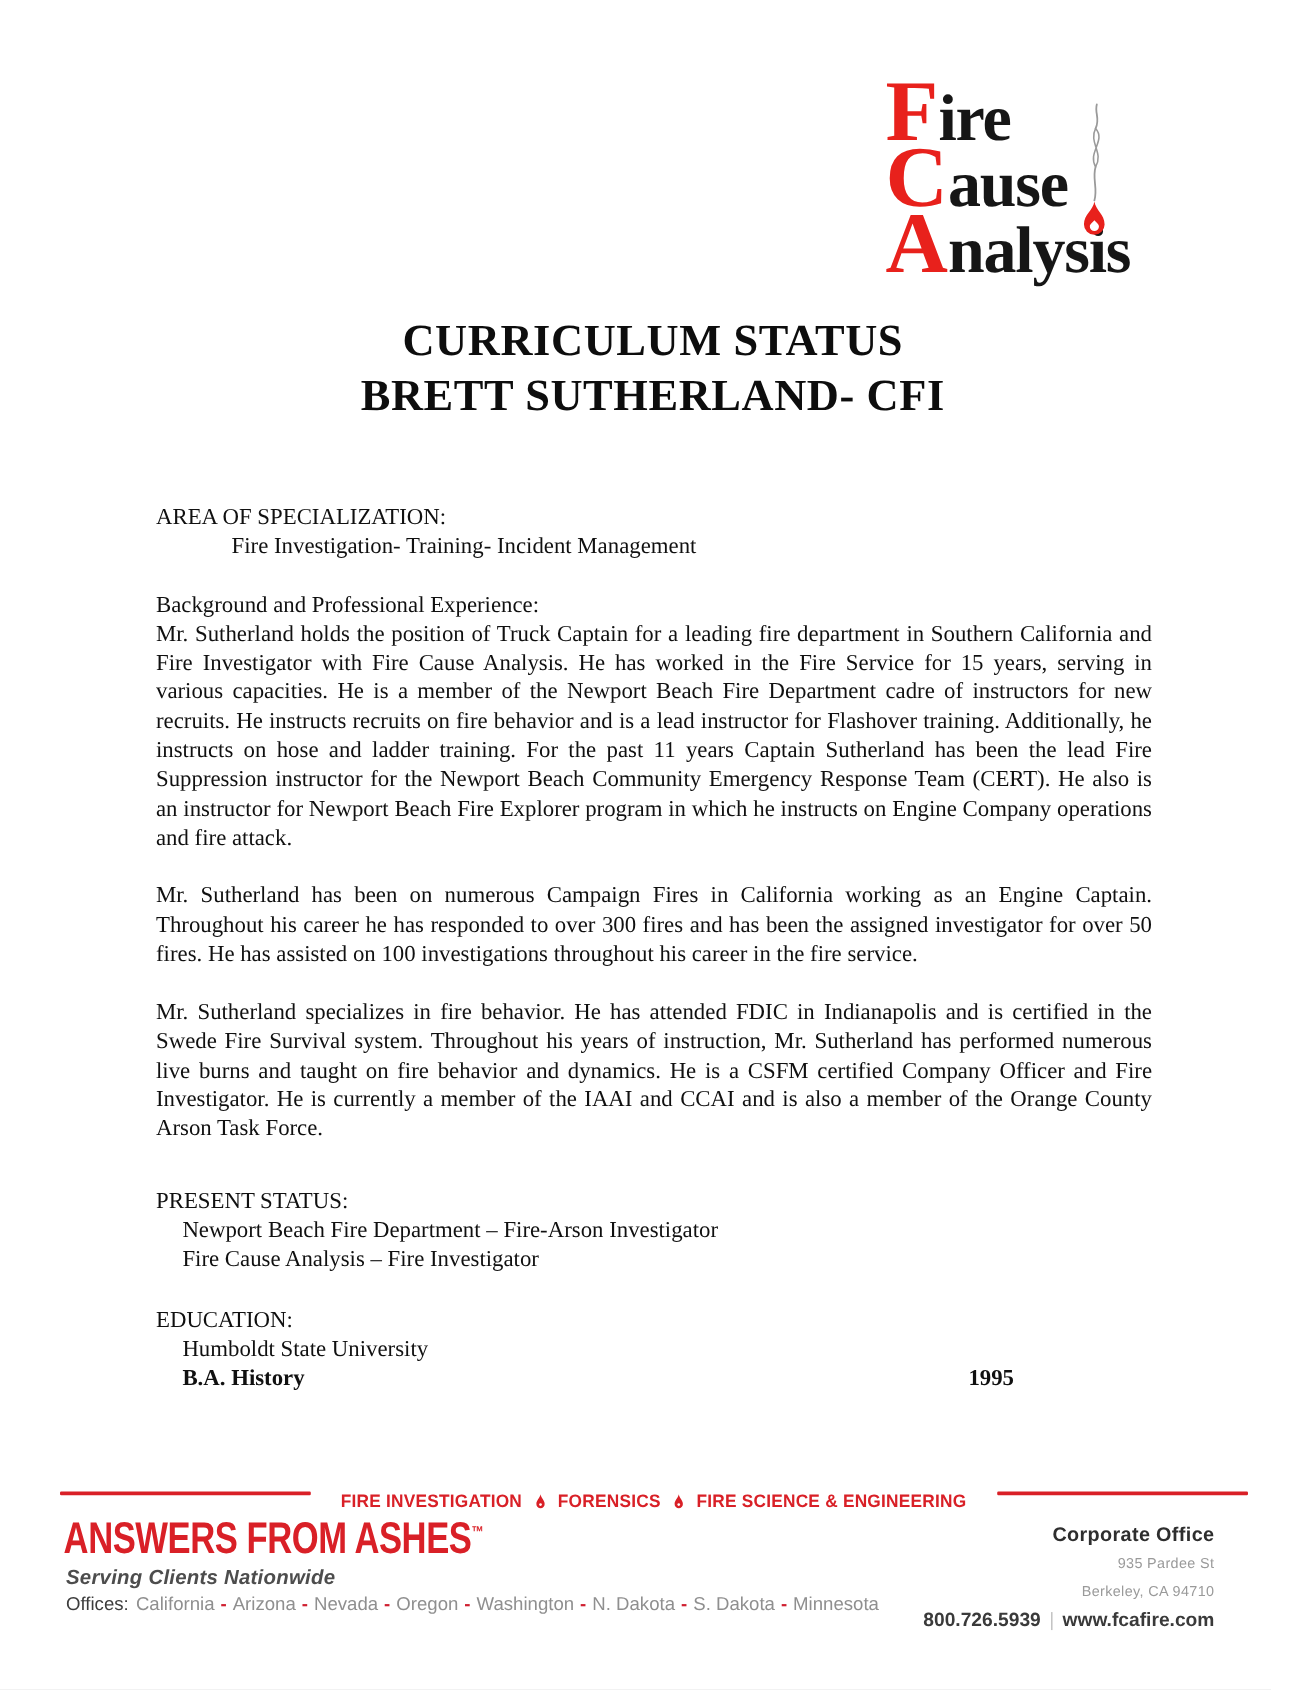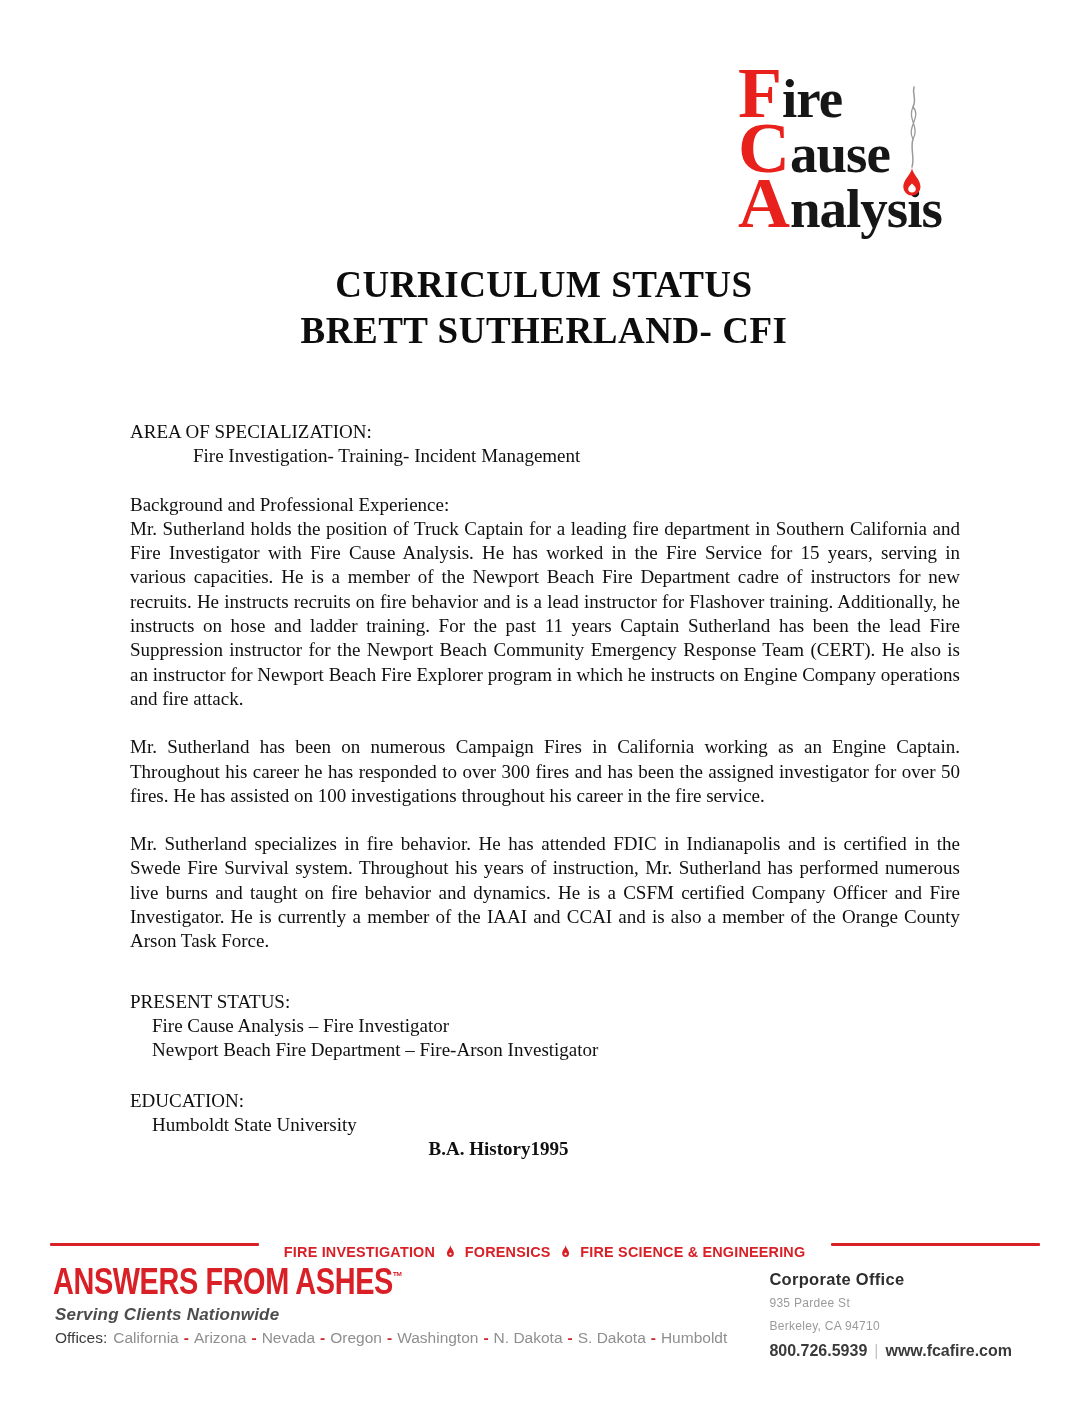--- a/index.html
+++ b/index.html
@@ -29,21 +29,21 @@
   .content { position:absolute; left:130px; top:420px; width:830px;
              font-size:19px; line-height:24.3px; color:#101010; }
   .h { font-weight:400; }
   .indent1 { padding-left:63px; }
   .indent2 { padding-left:22px; }
   .para { text-align:justify; margin-top:24px; }
   .para.first { margin-top:0; }
   .mt24 { margin-top:24px; }
   .mt36 { margin-top:36px; }
   .mt26 { margin-top:26px; }
-  .degree-row { display:flex; justify-content:center; width:715px; padding-left:22px; font-weight:700; }
+  .degree-row { display:flex; justify-content:space-between; width:715px; padding-left:22px; font-weight:700; }
 
   
   .rule { position:absolute; top:1243px; left:50px; width:990px; display:flex; align-items:flex-start; }
   .rule-line { flex:1 1 auto; height:3px; background:#d92027; border-radius:1px; }
   .rule-text { display:flex; align-items:center; gap:11px; padding:0 14px; white-space:nowrap;
                font-family:"Liberation Sans", sans-serif; font-weight:700; font-size:15px;
                letter-spacing:0.2px; color:#d92027; transform:scaleX(0.96); }
   .flame-sep { width:9px; height:13px; flex:0 0 auto; }
 
   .slogan { position:absolute; left:53px; top:1257px; white-space:nowrap;
@@ -51,21 +51,21 @@
             color:#d92027; transform:scaleX(0.78); transform-origin:0 0; letter-spacing:-0.5px; }
   .slogan sup { font-size:13px; letter-spacing:0; vertical-align:super; }
 
   .serving { position:absolute; left:55px; top:1305px; font-family:"Liberation Sans", sans-serif;
              font-weight:700; font-style:italic; font-size:17px; color:#4d4d4d; letter-spacing:0.2px; }
   .offices { position:absolute; left:55px; top:1329px; font-family:"Liberation Sans", sans-serif;
              font-size:15.5px; color:#8f8f8f; white-space:nowrap; }
   .offices .label { font-weight:400; color:#3c3c3c; margin-right:6px; }
   .offices .dash { color:#cf2030; font-weight:700; margin:0 5px; }
 
-  .corp { position:absolute; right:76px; top:1268px; text-align:left;
+  .corp { position:absolute; right:76px; top:1268px; text-align:right;
           font-family:"Liberation Sans", sans-serif; line-height:23.5px; }
   .corp-title { font-weight:700; font-size:16.5px; color:#2e2e2e; letter-spacing:0.3px; }
   .corp-addr { font-size:12px; color:#9a9a9a; letter-spacing:0.3px; }
   .corp-contact { font-weight:700; font-size:16px; color:#3a3a3a; }
   .corp-contact .bar { color:#c4c4c4; font-weight:400; padding:0 7px; }
 </style>
 </head>
 <body>
 
 <div class="page">
@@ -101,22 +101,22 @@
   <div class="content">
     <div class="h">AREA OF SPECIALIZATION:</div>
     <div class="indent1">Fire Investigation- Training- Incident Management</div>
 
     <div class="h mt24">Background and Professional Experience:</div>
     <p class="para first">Mr. Sutherland holds the position of Truck Captain for a leading fire department in Southern California and Fire Investigator with Fire Cause Analysis.  He has worked in the Fire Service for 15 years, serving in various capacities.  He is a member of the Newport Beach Fire Department cadre of instructors for new recruits.  He instructs recruits on fire behavior and is a lead instructor for Flashover training.  Additionally, he instructs on hose and ladder training.  For the past 11 years Captain Sutherland has been the lead Fire Suppression instructor for the Newport Beach Community Emergency Response Team (CERT).  He also is an instructor for Newport Beach Fire Explorer program in which he instructs on Engine Company operations and fire attack.</p>
     <p class="para">Mr. Sutherland has been on numerous Campaign Fires in California working as an Engine Captain. Throughout his career he has responded to over 300 fires and has been the assigned investigator for over 50 fires.  He has assisted on 100 investigations throughout his career in the fire service.</p>
     <p class="para">Mr. Sutherland specializes in fire behavior.  He has attended FDIC in Indianapolis and is certified in the Swede Fire Survival system.  Throughout his years of instruction, Mr. Sutherland has performed numerous live burns and taught on fire behavior and dynamics.  He is a CSFM certified Company Officer and Fire Investigator.  He is currently a member of the IAAI and CCAI and is also a member of the Orange County Arson Task Force.</p>
 
     <div class="h mt36">PRESENT STATUS:</div>
+    <div class="indent2">Newport Beach Fire Department – Fire-Arson Investigator</div>
     <div class="indent2">Fire Cause Analysis – Fire Investigator</div>
-    <div class="indent2">Newport Beach Fire Department – Fire-Arson Investigator</div>
 
     <div class="h mt26">EDUCATION:</div>
     <div class="indent2">Humboldt State University</div>
     <div class="degree-row">
       <span>B.A. History</span>
       <span>1995</span>
     </div>
   </div>
 
   <div class="rule">
@@ -135,21 +135,21 @@
       <span>FIRE SCIENCE &amp; ENGINEERING</span>
     </div>
     <div class="rule-line"></div>
   </div>
 
   <div class="slogan"><span>ANSWERS FROM ASHES</span><sup>™</sup></div>
 
   <div class="serving">Serving Clients Nationwide</div>
 
   <div class="offices">
-    <span class="label">Offices:</span><span>California</span><span class="dash">-</span><span>Arizona</span><span class="dash">-</span><span>Nevada</span><span class="dash">-</span><span>Oregon</span><span class="dash">-</span><span>Washington</span><span class="dash">-</span><span>N. Dakota</span><span class="dash">-</span><span>S. Dakota</span><span class="dash">-</span><span>Humboldt</span>
+    <span class="label">Offices:</span><span>California</span><span class="dash">-</span><span>Arizona</span><span class="dash">-</span><span>Nevada</span><span class="dash">-</span><span>Oregon</span><span class="dash">-</span><span>Washington</span><span class="dash">-</span><span>N. Dakota</span><span class="dash">-</span><span>S. Dakota</span><span class="dash">-</span><span>Minnesota</span>
   </div>
 
   <div class="corp">
     <div class="corp-title">Corporate Office</div>
     <div class="corp-addr">935 Pardee St</div>
     <div class="corp-addr">Berkeley, CA 94710</div>
     <div class="corp-contact">
       <span>800.726.5939</span><span class="bar">|</span><span>www.fcafire.com</span>
     </div>
   </div>

